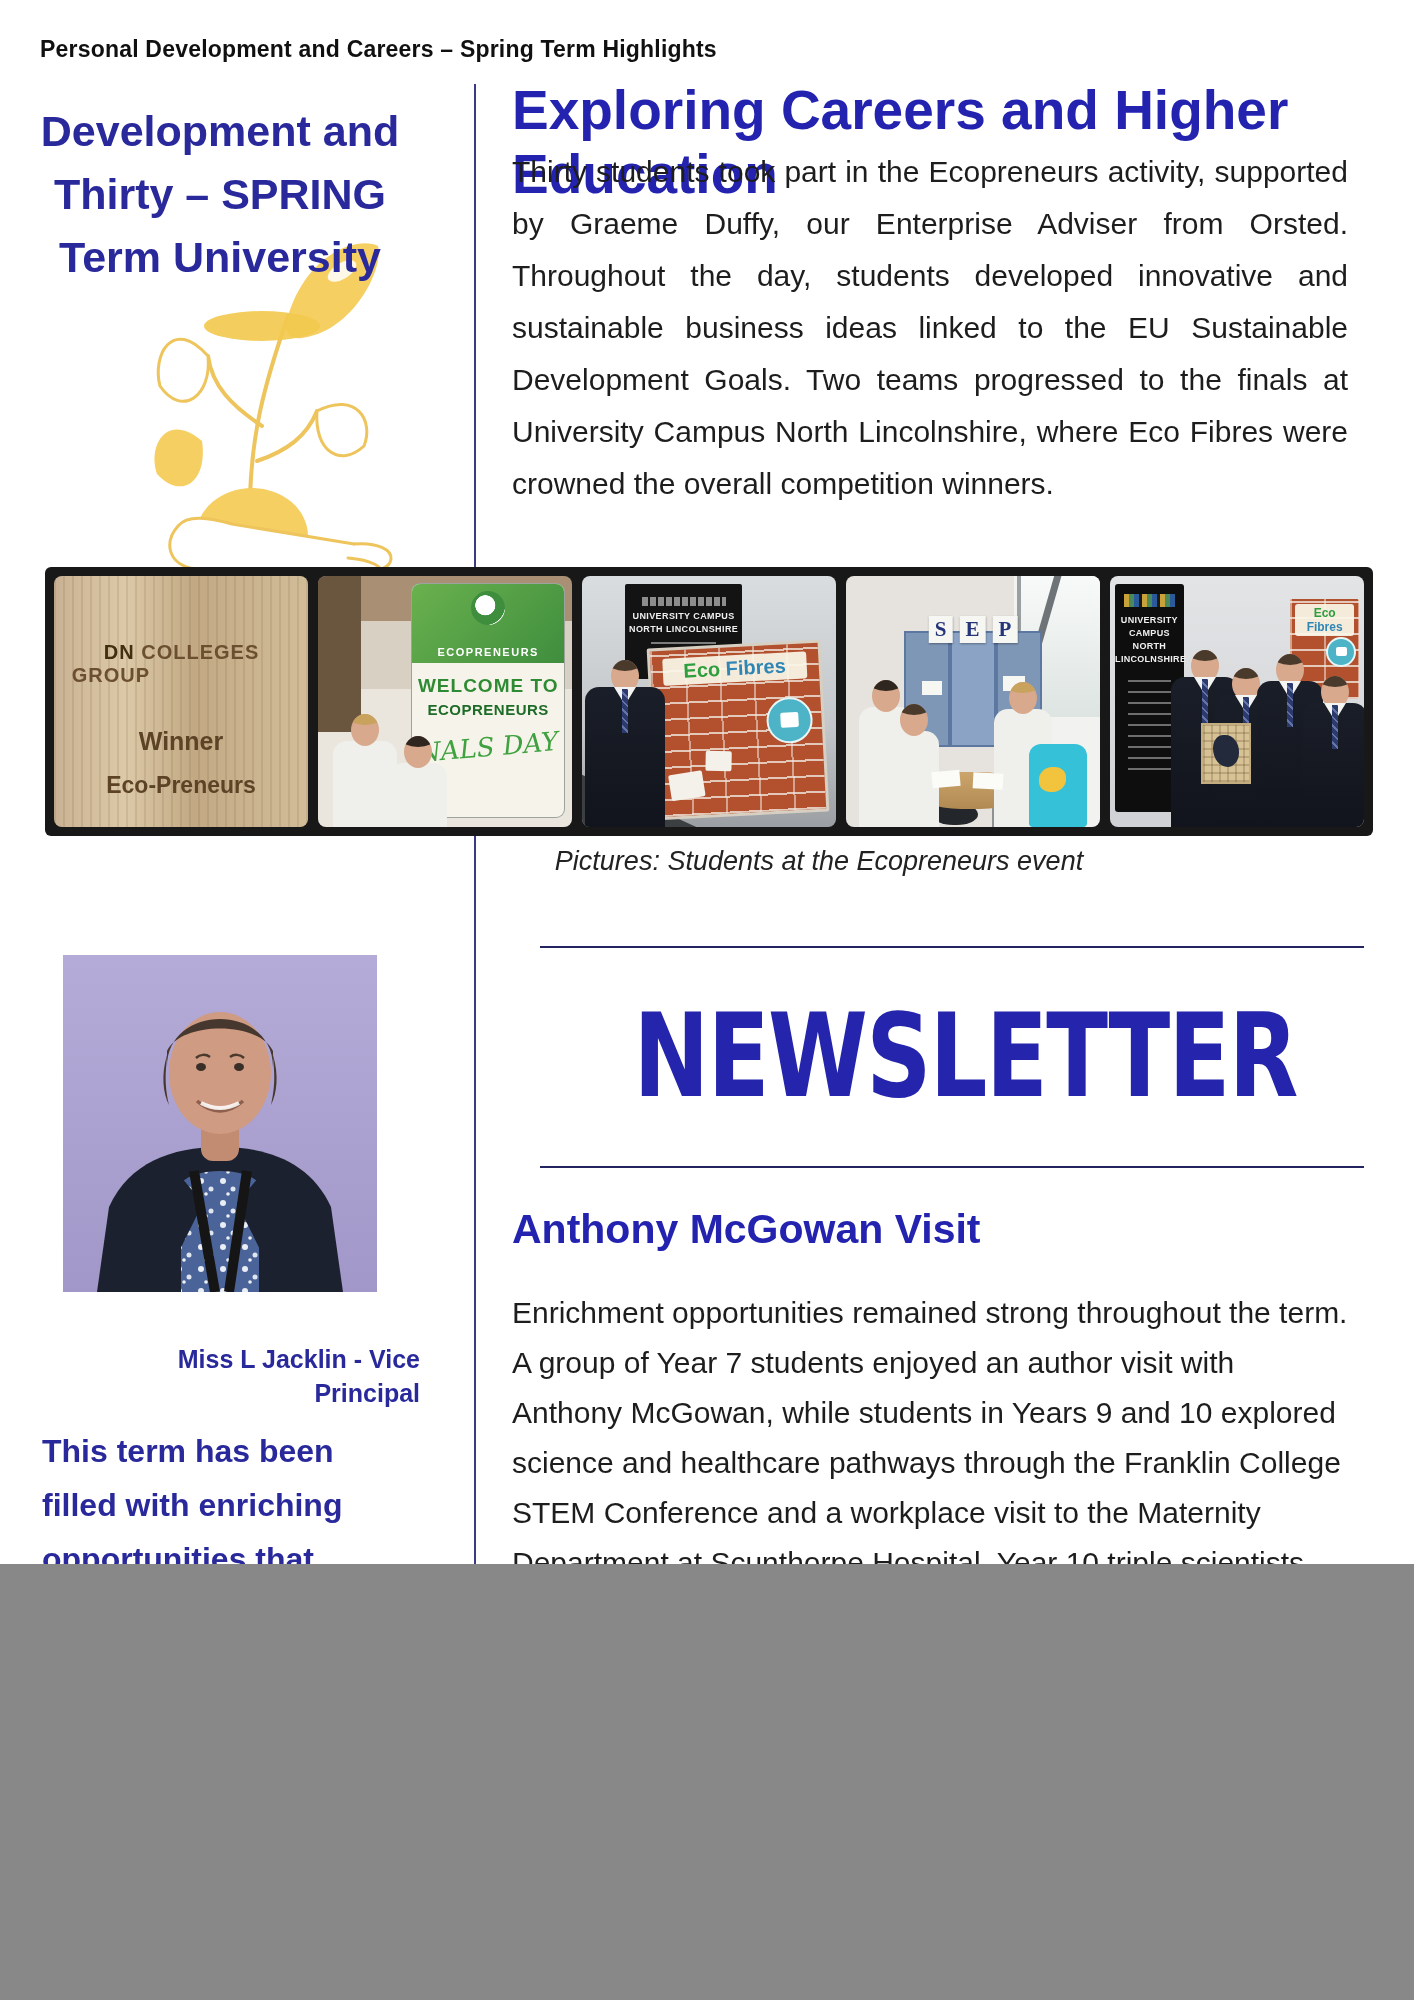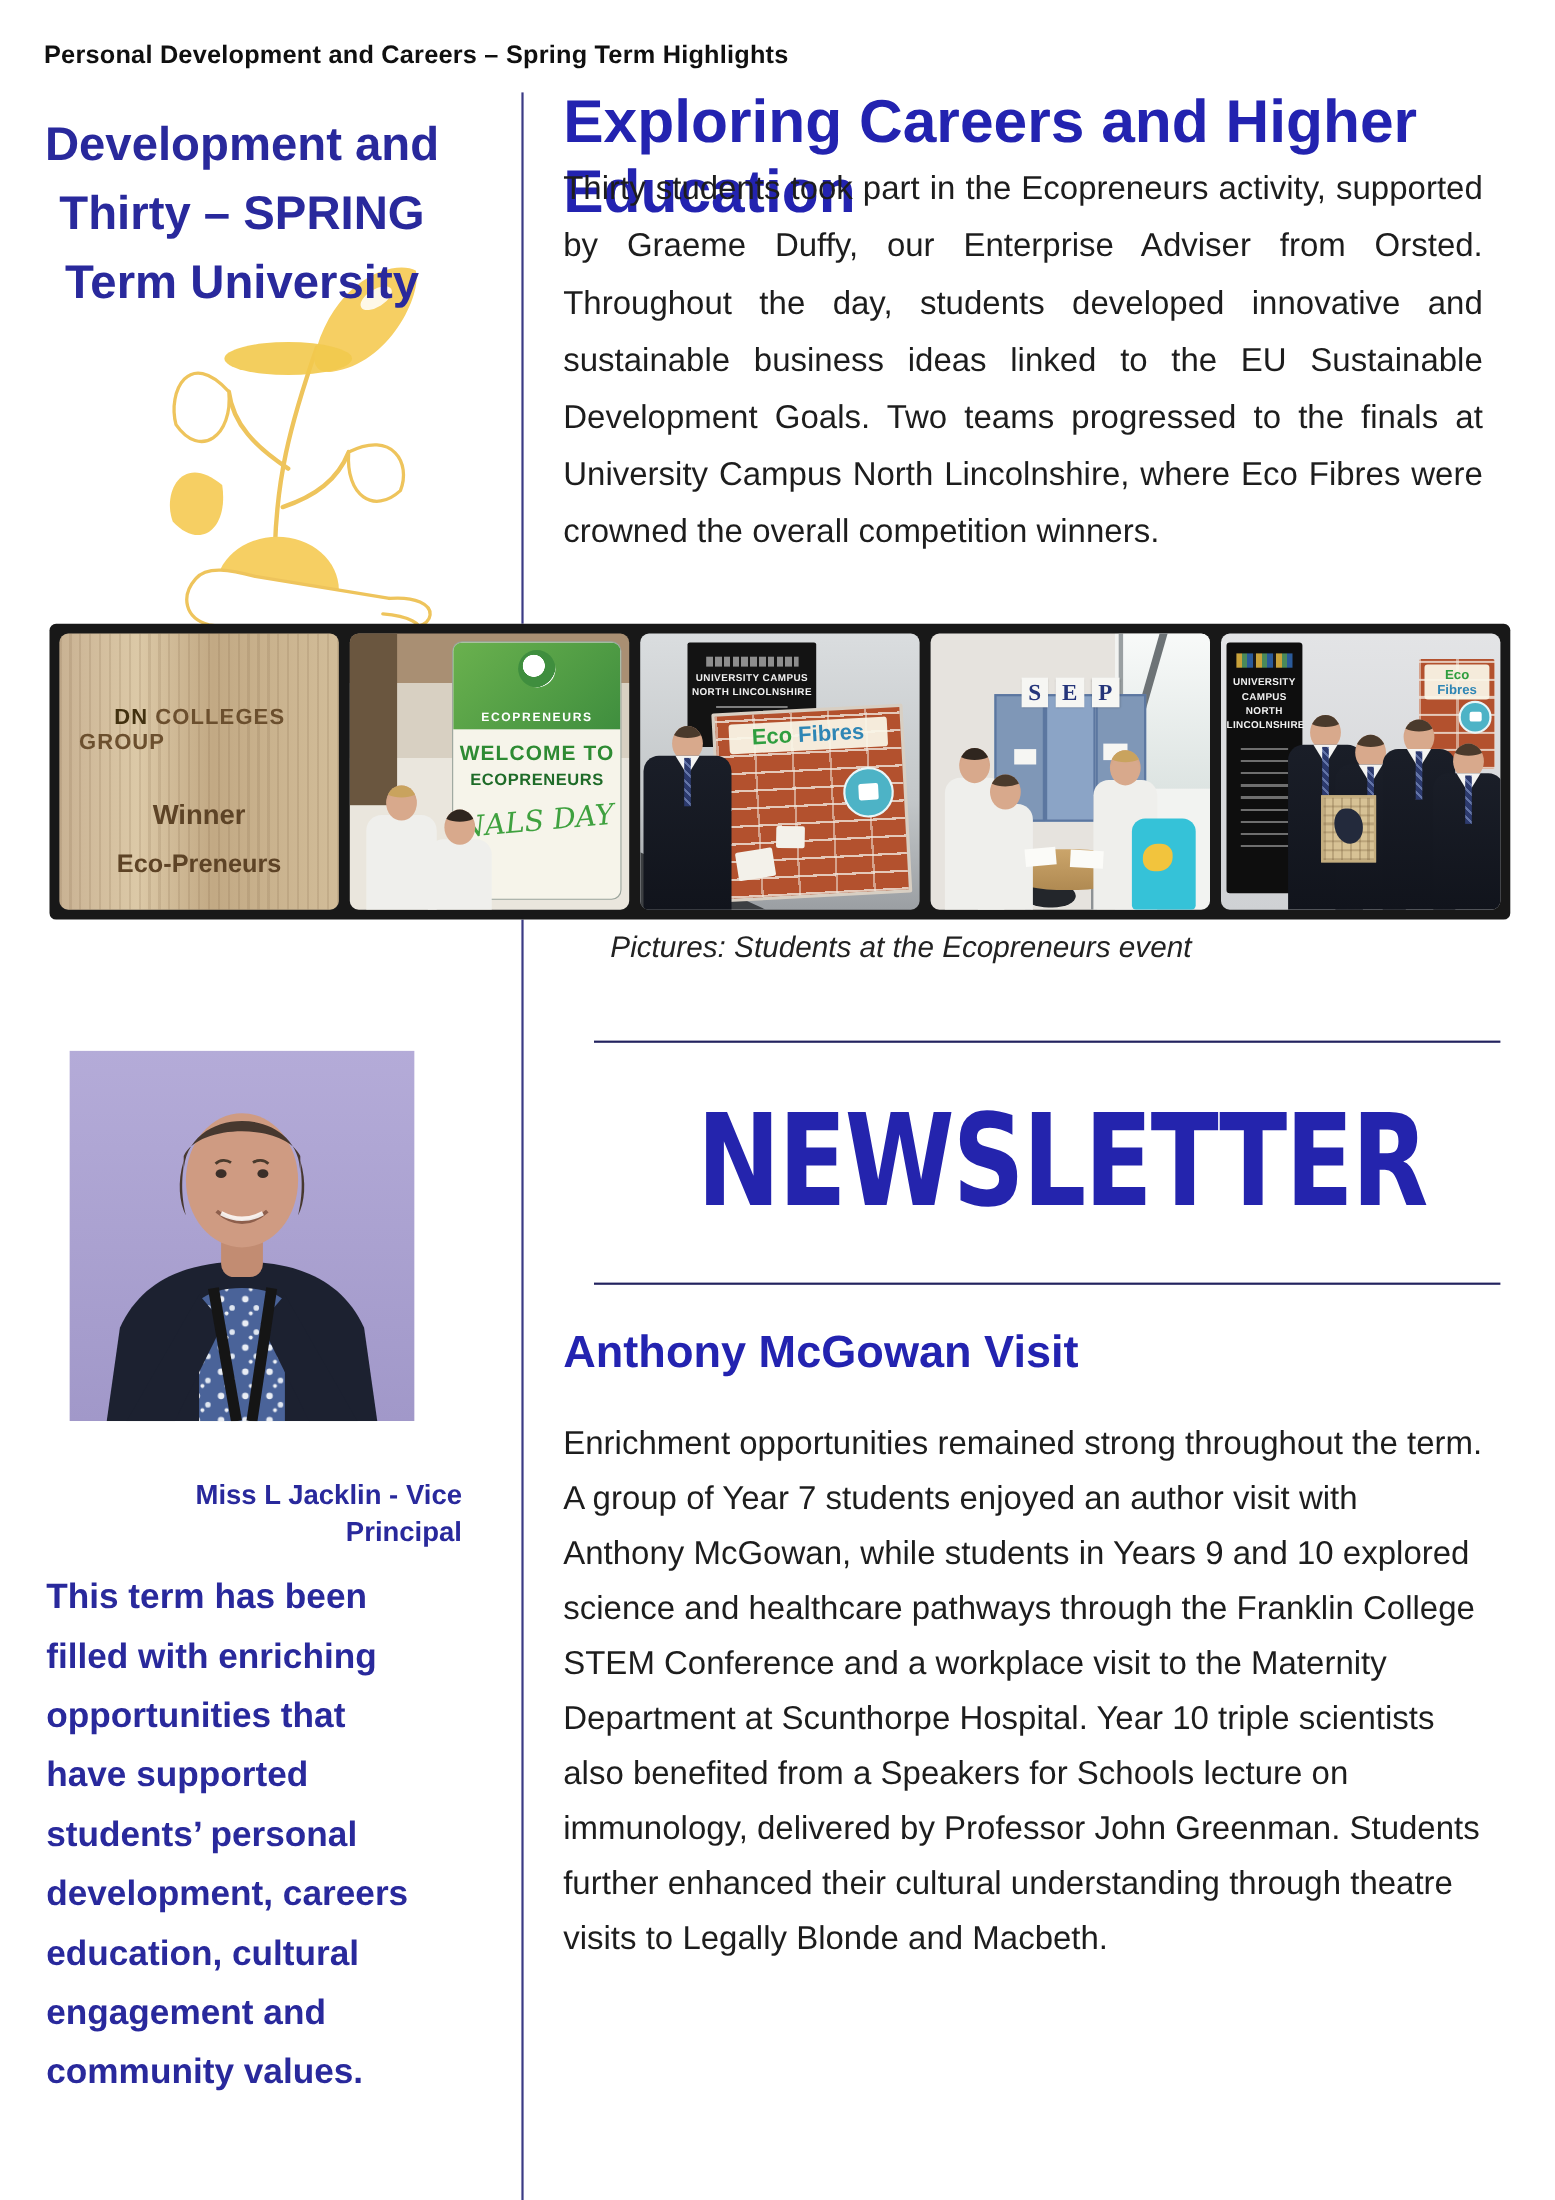--- a/index.html
+++ b/index.html
@@ -1,17 +1,17 @@
 <!DOCTYPE html>
 <html><head>
 <meta charset="utf-8">
 <title>Newsletter</title>
 <style>
   html,body{margin:0;padding:0;background:#888;}
-  .page{position:relative;width:1414px;height:2000px;background:#ffffff;margin:0 auto;
+  .page{position:relative;width:1414px;height:1564px;background:#ffffff;margin:0 auto;
         font-family:"Liberation Sans",sans-serif;overflow:hidden;color:#1d1d1d;}
 
   .header-line{position:absolute;left:40px;top:36px;font-size:23px;font-weight:bold;color:#101010;letter-spacing:.2px;white-space:nowrap;}
 
   .vline{position:absolute;left:474px;width:2px;background:#3b3b85;}
   .vline.seg1{top:84px;height:483px;}
   .vline.seg2{top:836px;height:1164px;}
 
   
   .left-title{position:absolute;left:16px;top:100px;width:408px;text-align:center;

